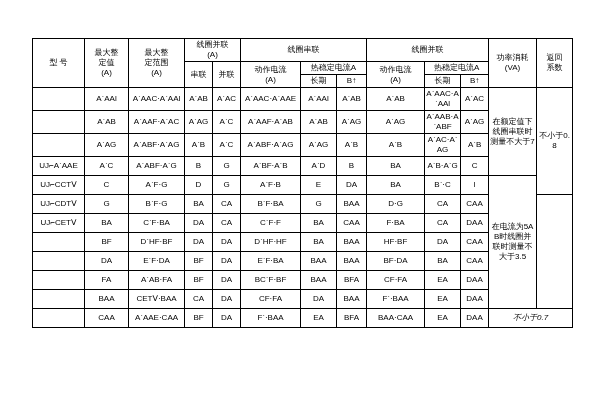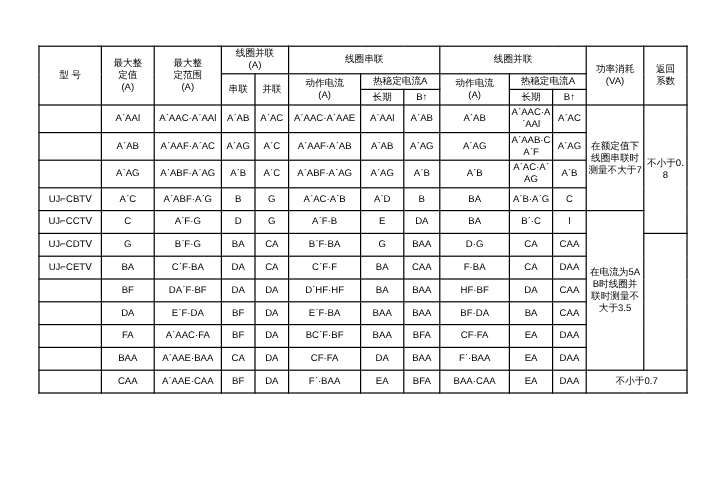--- a/index.html
+++ b/index.html
@@ -28,21 +28,21 @@
     font-size:8px;
     line-height:1.25;
     padding:1px 1px;
     font-weight:normal;
     white-space:normal;
     word-break:break-all;
   }
   .hdr-top td, .hdr-top th{font-size:8px;}
   .model-col{font-size:8.5px;}
   .note{font-size:8.5px;line-height:1.5;}
-  .small{font-size:7.5px;}
+  .small{font-size:7.5px;font-style:italic;}
   .rowcell{height:19px;padding-left:17px;}
 </style>
 </head>
 <body>
 
 <div id="wrap">
   <table class="spec">
     <colgroup>
       <col style="width:52px">
       <col style="width:44px">
@@ -131,45 +131,45 @@
       <tr class="rowcell">
         <td class="model-col"></td>
         <td>AˊAB</td>
         <td>AˊAAF·AˊAC</td>
         <td>AˊAG</td>
         <td>AˊC</td>
         <td>AˊAAF·AˊAB</td>
         <td>AˊAB</td>
         <td>AˊAG</td>
         <td>AˊAG</td>
-        <td>AˊAAB·CAˊF</td>
+        <td>AˊAAB·AˊABF</td>
         <td>AˊAG</td>
       </tr>
 
       <tr class="rowcell">
         <td class="model-col"></td>
         <td>AˊAG</td>
         <td>AˊABF·AˊAG</td>
         <td>AˊB</td>
         <td>AˊC</td>
         <td>AˊABF·AˊAG</td>
         <td>AˊAG</td>
         <td>AˊB</td>
         <td>AˊB</td>
         <td>AˊAC·AˊAG</td>
         <td>AˊB</td>
       </tr>
 
       <tr class="rowcell">
-        <td class="model-col">UJ⌐CBTⅤ</td>
+        <td class="model-col">UJ⌐AˊAAE</td>
         <td>AˊC</td>
         <td>AˊABF·AˊG</td>
         <td>B</td>
         <td>G</td>
-        <td>AˊAC·AˊB</td>
+        <td>AˊBF·AˊB</td>
         <td>AˊD</td>
         <td>B</td>
         <td>BA</td>
         <td>AˊB·AˊG</td>
         <td>C</td>
       </tr>
 
       <tr class="rowcell">
         <td class="model-col">UJ⌐CCTⅤ</td>
         <td>C</td>
@@ -210,21 +210,21 @@
         <td>BA</td>
         <td>CAA</td>
         <td>F·BA</td>
         <td>CA</td>
         <td>DAA</td>
       </tr>
 
       <tr class="rowcell">
         <td class="model-col"></td>
         <td>BF</td>
-        <td>DAˊF·BF</td>
+        <td>DˊHF·BF</td>
         <td>DA</td>
         <td>DA</td>
         <td>DˊHF·HF</td>
         <td>BA</td>
         <td>BAA</td>
         <td>HF·BF</td>
         <td>DA</td>
         <td>CAA</td>
       </tr>
 
@@ -238,35 +238,35 @@
         <td>BAA</td>
         <td>BAA</td>
         <td>BF·DA</td>
         <td>BA</td>
         <td>CAA</td>
       </tr>
 
       <tr class="rowcell">
         <td class="model-col"></td>
         <td>FA</td>
-        <td>AˊAAC·FA</td>
+        <td>AˊAB·FA</td>
         <td>BF</td>
         <td>DA</td>
         <td>BCˊF·BF</td>
         <td>BAA</td>
         <td>BFA</td>
         <td>CF·FA</td>
         <td>EA</td>
         <td>DAA</td>
       </tr>
 
       <tr class="rowcell">
         <td class="model-col"></td>
         <td>BAA</td>
-        <td>AˊAAE·BAA</td>
+        <td>CETⅤ·BAA</td>
         <td>CA</td>
         <td>DA</td>
         <td>CF·FA</td>
         <td>DA</td>
         <td>BAA</td>
         <td>Fˊ·BAA</td>
         <td>EA</td>
         <td>DAA</td>
       </tr>
 

